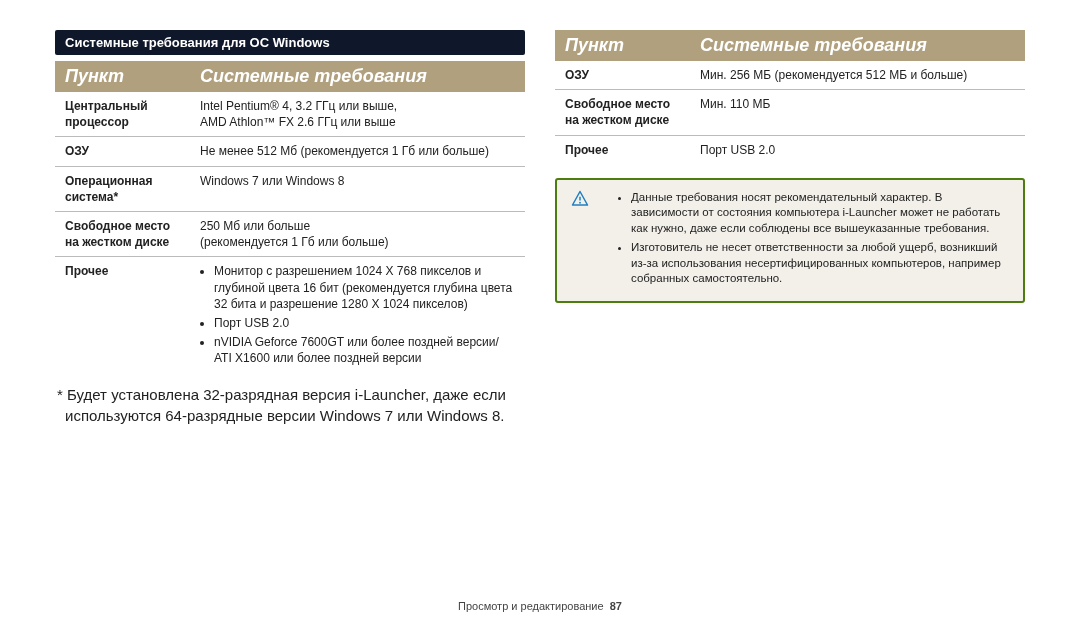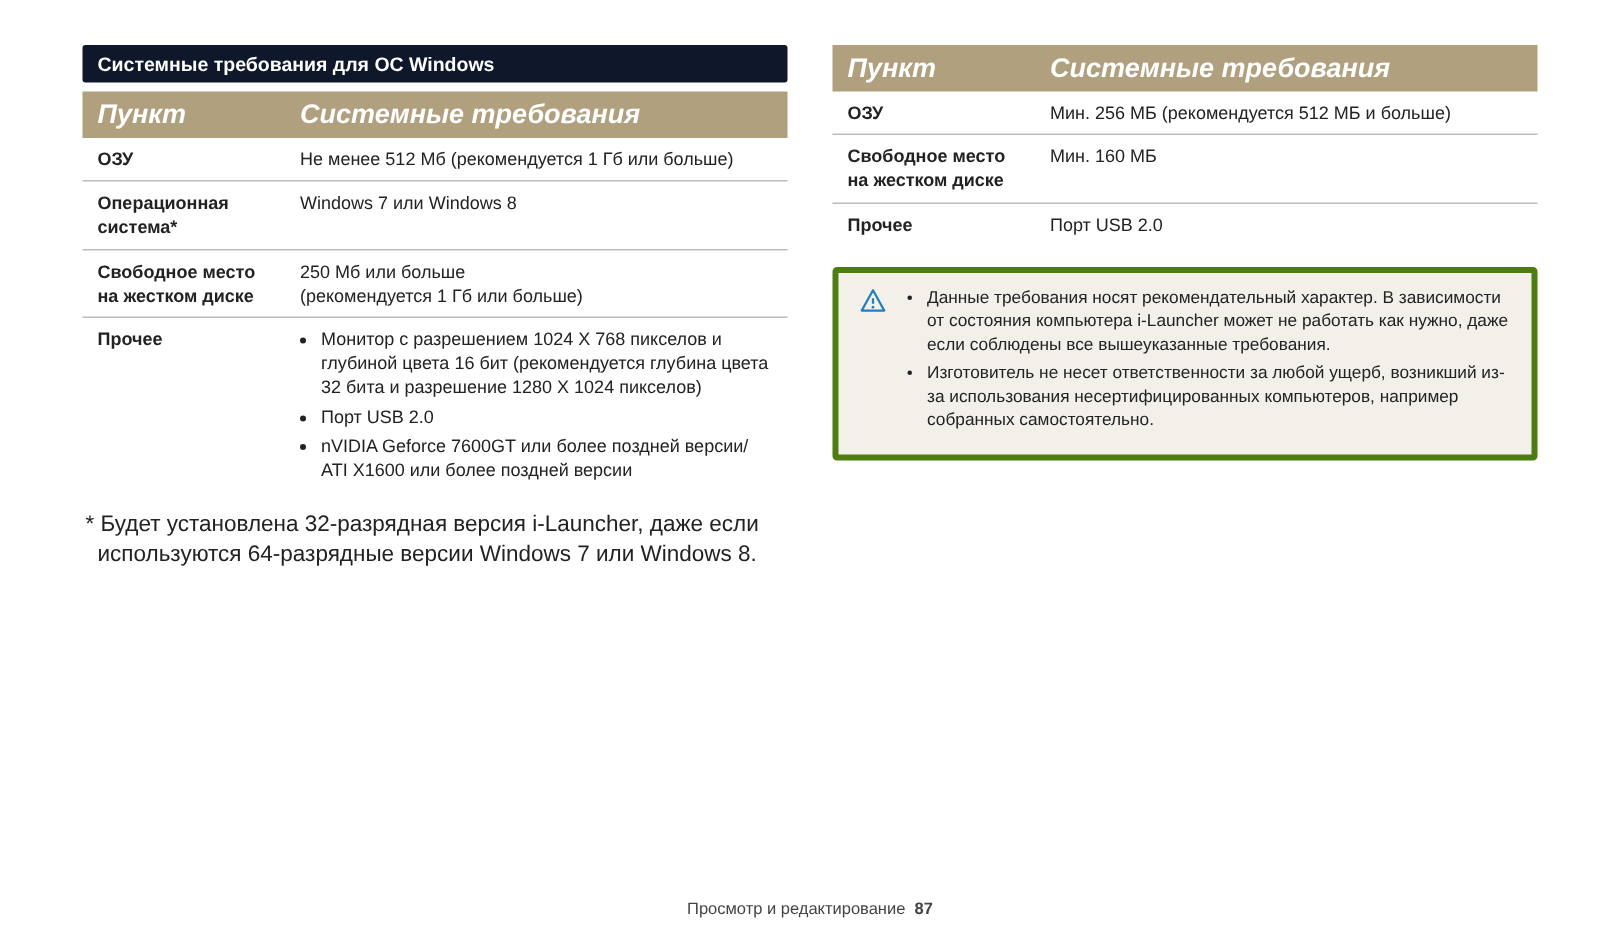--- a/index.html
+++ b/index.html
@@ -80,23 +80,23 @@
   }
   .footnote {
     font-size: 15px;
     margin-top: 10px;
     line-height: 1.35;
     padding-left: 10px;
     text-indent: -8px;
   }
   .info-box {
     display: flex;
-    gap: 13px;
+    gap: 28px;
     background: #f3f0ea;
-    border: 4px solid #4d7c0f;
+    border: 2px solid #4d7c0f;
     border-radius: 3px;
     padding: 10px 14px;
     margin-top: 14px;
   }
   .info-icon {
     width: 18px;
     flex-shrink: 0;
   }
   .info-icon svg { display:block; }
   .info-list {
@@ -127,20 +127,25 @@
       <div class="section-bar">Системные требования для ОС Windows</div>
       <table>
         <thead>
           <tr>
             <th>Пункт</th>
             <th>Системные требования</th>
           </tr>
         </thead>
         <tbody>
           <tr>
+            <td class="label-cell">Центральный процессор</td>
+            <td style="white-space:pre-line">Intel Pentium® 4, 3.2 ГГц или выше,
+AMD Athlon™ FX 2.6 ГГц или выше</td>
+          </tr>
+          <tr>
             <td class="label-cell">ОЗУ</td>
             <td>Не менее 512 Мб (рекомендуется 1 Гб или больше)</td>
           </tr>
           <tr>
             <td class="label-cell">Операционная система*</td>
             <td>Windows 7 или Windows 8</td>
           </tr>
           <tr>
             <td class="label-cell">Свободное место на жестком диске</td>
             <td style="white-space:pre-line">250 Мб или больше
@@ -169,21 +174,21 @@
             <th>Системные требования</th>
           </tr>
         </thead>
         <tbody>
           <tr>
             <td class="label-cell">ОЗУ</td>
             <td>Мин. 256 МБ (рекомендуется 512 МБ и больше)</td>
           </tr>
           <tr>
             <td class="label-cell">Свободное место на жестком диске</td>
-            <td>Мин. 160 МБ</td>
+            <td>Мин. 110 МБ</td>
           </tr>
           <tr>
             <td class="label-cell">Прочее</td>
             <td>Порт USB 2.0</td>
           </tr>
         </tbody>
       </table>
 
       <div class="info-box">
         <div class="info-icon">

